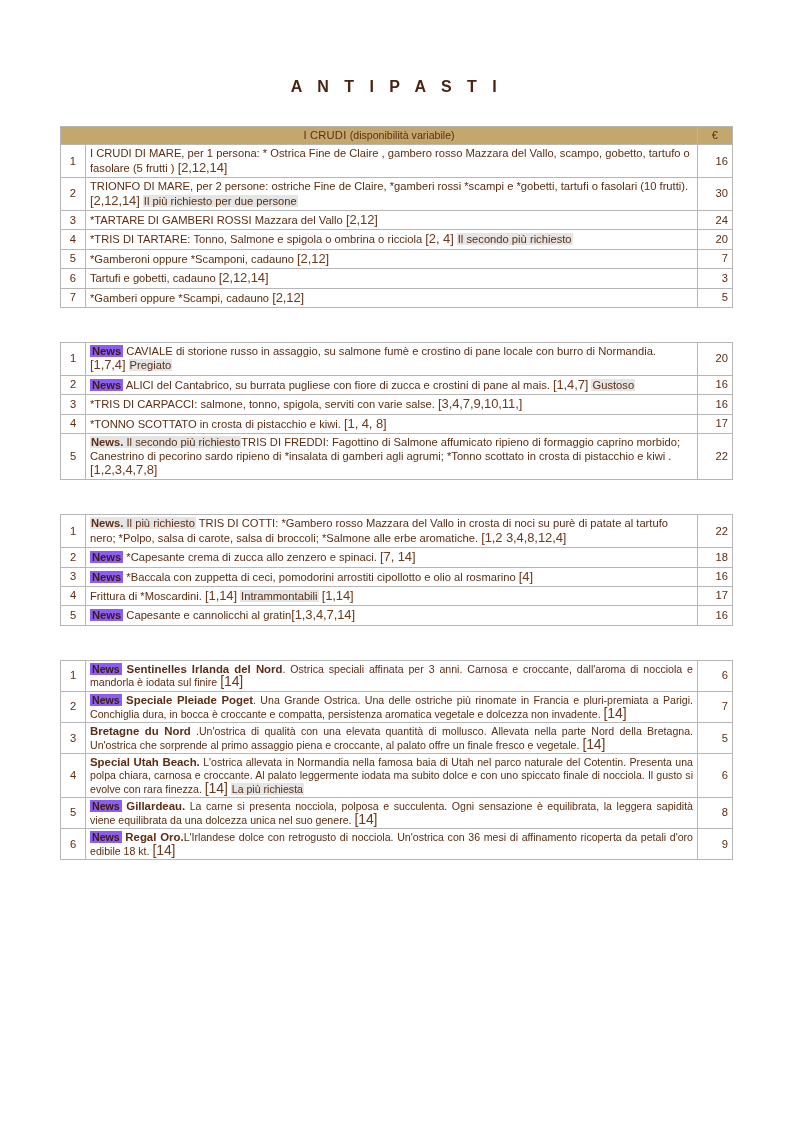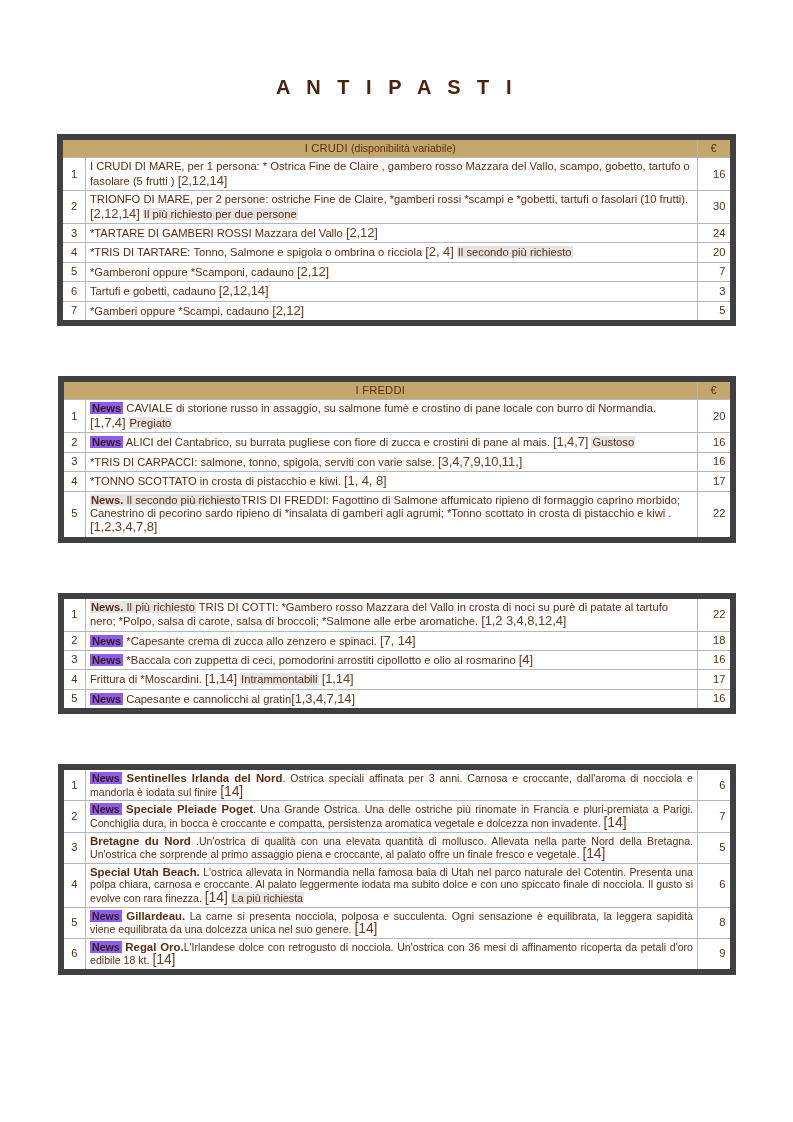--- a/index.html
+++ b/index.html
@@ -17,36 +17,36 @@
   }
   .page {
     width: 793px;
     height: 1122px;
     box-sizing: border-box;
     padding: 0 48px;
     position: relative;
   }
   .page-title {
     text-align: center;
-    font-size: 20px;
+    font-size: 16px;
     font-weight: bold;
     letter-spacing: 5.5px;
     color: #4a2410;
     margin: 0;
     padding-top: 78px;
     padding-bottom: 0;
     line-height: 18px;
     font-family: "Liberation Sans", sans-serif;
   }
   table.menu {
     border-collapse: collapse;
     width: 672px;
-    margin: 8px auto;
+    margin: 0 auto;
     table-layout: fixed;
-    border: 6px solid #404040;
+    border: 1px solid #404040;
   }
   table.menu td, table.menu th {
     border: 1px solid #b6b6b6;
     vertical-align: middle;
     padding: 2px 4px;
     font-size: 11.2px;
     line-height: 13.4px;
     color: #5c2d12;
     font-weight: normal;
   }
@@ -175,27 +175,20 @@
     </table>
 
   <div class="spacer"></div>
   <table class="menu">
     <colgroup>
         <col class="c-num">
         <col class="c-desc">
         <col class="c-price">
       </colgroup>
     <tbody>
-        <tr class="sect-head">
-      <th colspan="2">
-        <span>I FREDDI</span>
-        <span class="sub"></span>
-      </th>
-      <th class="eur">€</th>
-    </tr>
 
     <tr>
       <td class="num">1</td>
       <td class="desc"><span class="news">News</span><span> CAVIALE di storione russo in assaggio, su salmone fumè e crostino di pane locale con burro di Normandia. </span><span class="ref">[1,7,4]</span> <span class="hl">Pregiato</span></td>
       <td class="price">20</td>
     </tr>
 
     <tr>
       <td class="num">2</td>
       <td class="desc"> <span class="news">News</span><span> ALICI del Cantabrico, su burrata pugliese con fiore di zucca e crostini di pane al mais. </span><span class="ref">[1,4,7]</span> <span class="hl">Gustoso</span></td>

